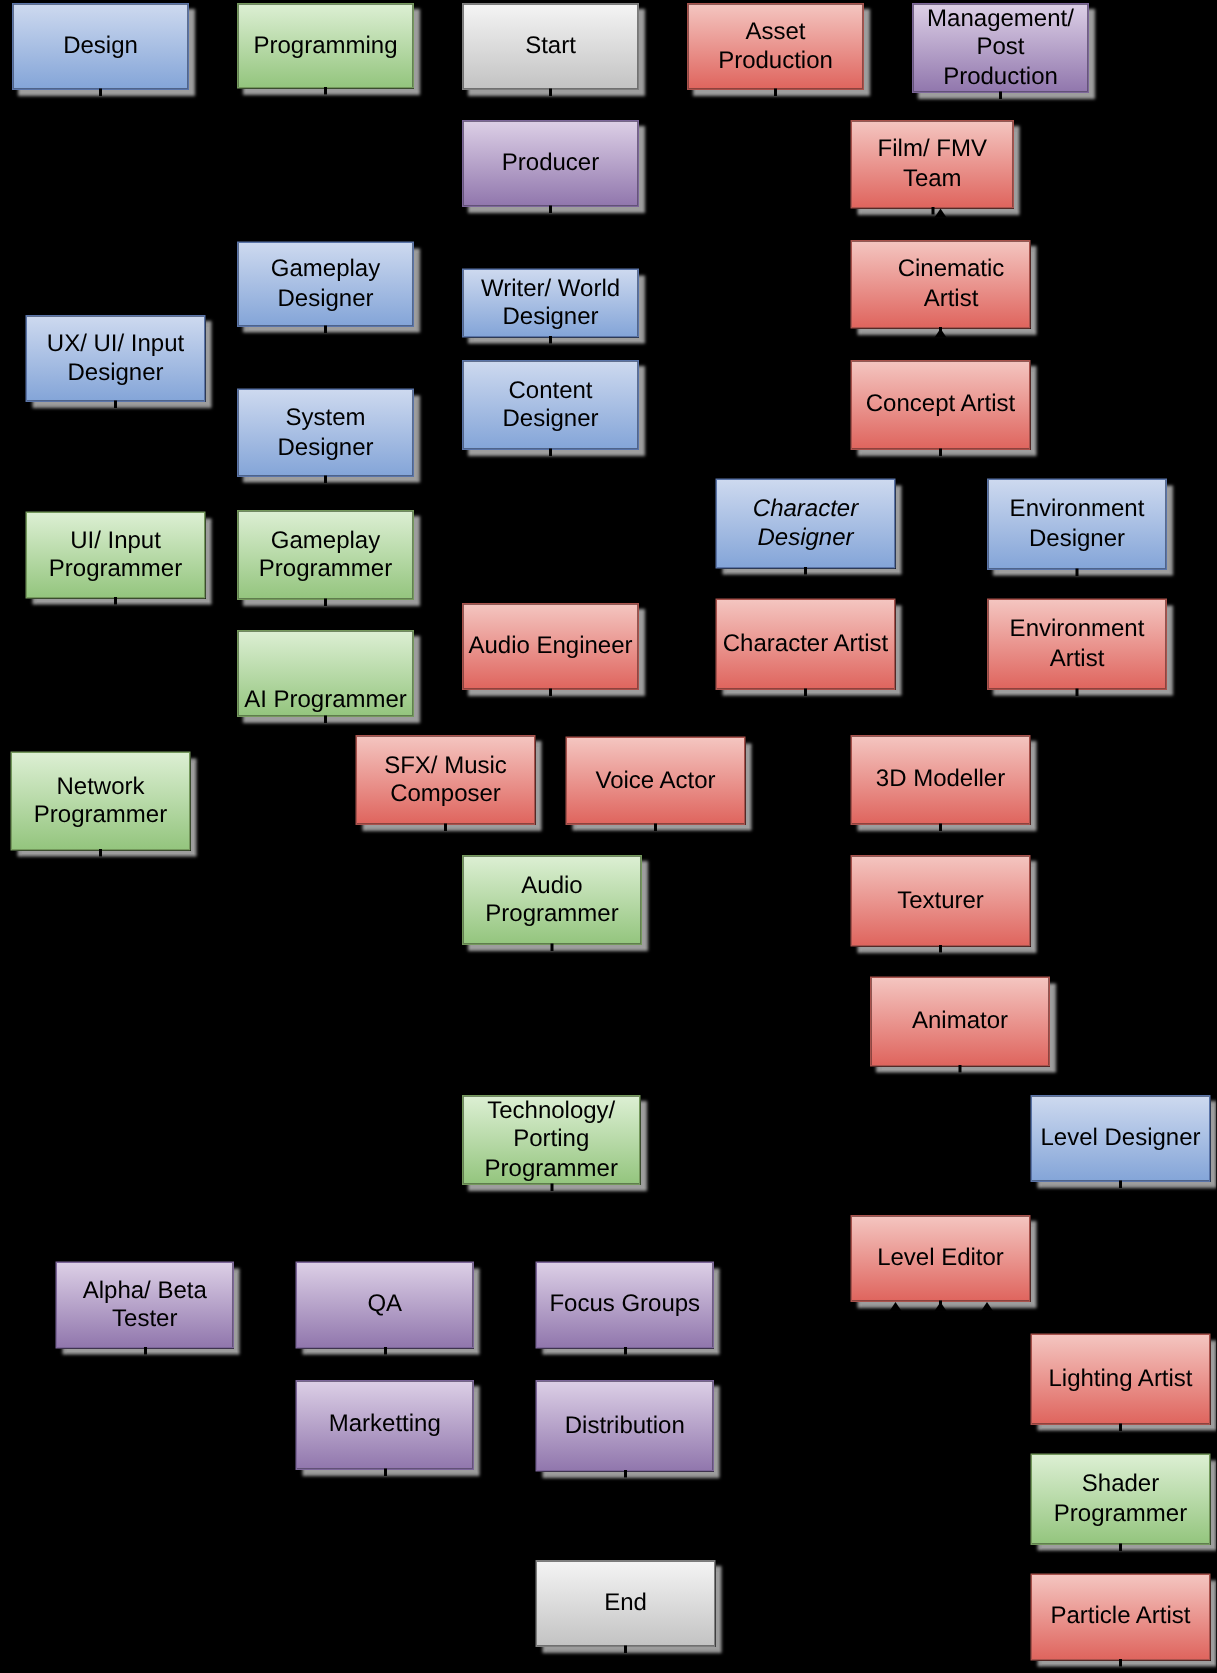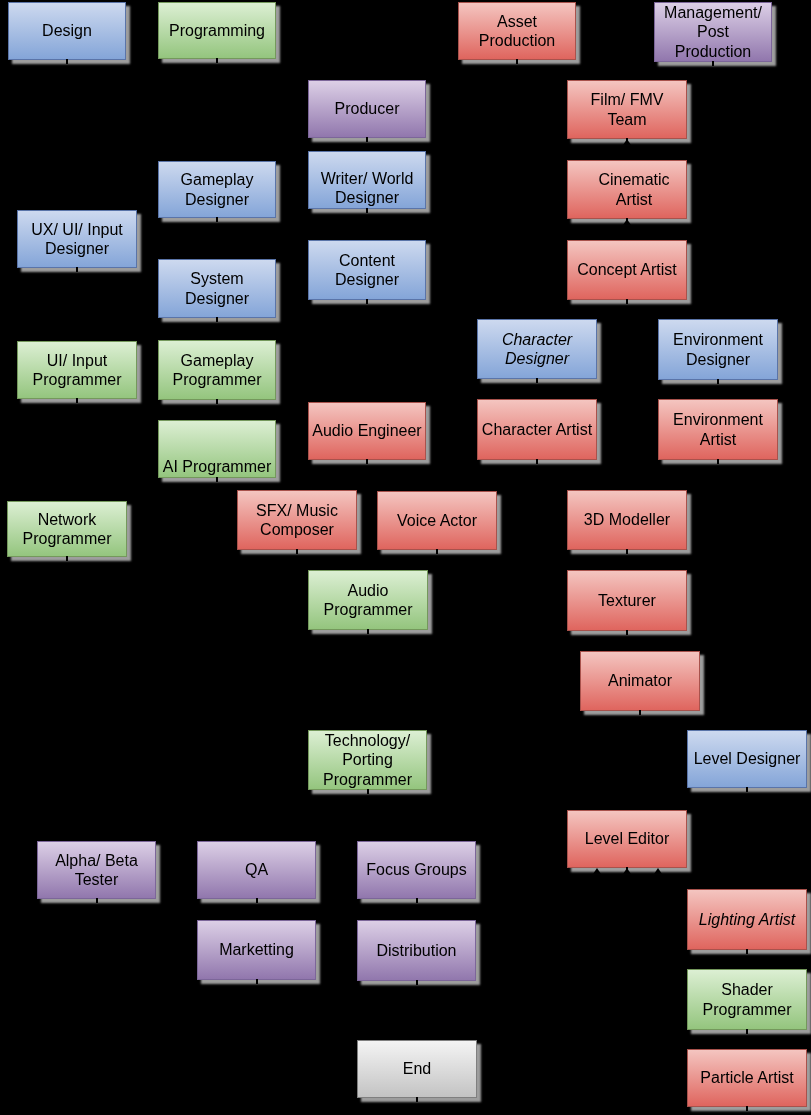--- a/index.html
+++ b/index.html
@@ -56,36 +56,39 @@
 </head>
 <body>
 
 <div id="diagram-canvas" style="background: rgb(0, 0, 0);">
     <div class="node" style="left: 8px; top: 2px; width: 118px; height: 58px; background: linear-gradient(rgb(205, 217, 239) 0%, rgb(132, 165, 216) 100%); border-color: rgb(90, 116, 168); box-shadow: rgb(157, 157, 157) 4px 4px 2px;">
       <span class="node-label">Design</span>
     </div>
     <div class="node" style="left: 158px; top: 2px; width: 118px; height: 57px; background: linear-gradient(rgb(220, 239, 211) 0%, rgb(148, 197, 126) 100%); border-color: rgb(116, 152, 92); box-shadow: rgb(157, 157, 157) 4px 4px 2px;">
       <span class="node-label">Programming</span>
     </div>
+    <div class="node" style="left: 308px; top: 2px; width: 118px; height: 58px; background: linear-gradient(rgb(244, 244, 244) 0%, rgb(195, 195, 195) 100%); border-color: rgb(127, 127, 127); box-shadow: rgb(157, 157, 157) 4px 4px 2px;">
+      <span class="node-label">Start</span>
+    </div>
     <div class="node" style="left: 458px; top: 2px; width: 118px; height: 58px; background: linear-gradient(rgb(244, 197, 192) 0%, rgb(223, 101, 94) 100%); border-color: rgb(168, 82, 76); box-shadow: rgb(157, 157, 157) 4px 4px 2px;">
       <span class="node-label">Asset Production</span>
     </div>
-    <div class="node" style="left: 608px; top: 2px; width: 118px; height: 60px; background: linear-gradient(rgb(220, 207, 230) 0%, rgb(145, 119, 173) 100%); border-color: rgb(124, 102, 153); box-shadow: rgb(157, 157, 157) 4px 4px 2px; margin-left: 46px;">
+    <div class="node" style="left: 608px; top: 2px; width: 118px; height: 60px; background: linear-gradient(rgb(220, 207, 230) 0%, rgb(145, 119, 173) 100%); border-color: rgb(124, 102, 153); box-shadow: rgb(157, 157, 157) 4px 4px 2px;">
       <span class="node-label">Management/ Post Production</span>
     </div>
     <div class="node" style="left: 308px; top: 80px; width: 118px; height: 58px; background: linear-gradient(rgb(220, 207, 230) 0%, rgb(145, 119, 173) 100%); border-color: rgb(124, 102, 153); box-shadow: rgb(157, 157, 157) 4px 4px 2px;">
       <span class="node-label">Producer</span>
     </div>
-    <div class="node" style="left: 567px; top: 80px; width: 120px; height: 59px; background: linear-gradient(rgb(244, 197, 192) 0%, rgb(223, 101, 94) 100%); border-color: rgb(168, 82, 76); box-shadow: rgb(157, 157, 157) 4px 4px 2px; justify-content: flex-end;">
+    <div class="node" style="left: 567px; top: 80px; width: 109px; height: 59px; background: linear-gradient(rgb(244, 197, 192) 0%, rgb(223, 101, 94) 100%); border-color: rgb(168, 82, 76); box-shadow: rgb(157, 157, 157) 4px 4px 2px; justify-content: flex-end;">
       <span class="node-label">Film/ FMV Team</span>
     </div>
     <div class="node" style="left: 158px; top: 161px; width: 118px; height: 57px; background: linear-gradient(rgb(205, 217, 239) 0%, rgb(132, 165, 216) 100%); border-color: rgb(90, 116, 168); box-shadow: rgb(157, 157, 157) 4px 4px 2px;">
       <span class="node-label">Gameplay Designer</span>
     </div>
-    <div class="node" style="left: 308px; top: 151px; width: 118px; height: 58px; background: linear-gradient(rgb(205, 217, 239) 0%, rgb(132, 165, 216) 100%); border-color: rgb(90, 116, 168); box-shadow: rgb(157, 157, 157) 4px 4px 2px; align-items: flex-end;">
+    <div class="node" style="left: 308px; top: 179px; width: 118px; height: 46px; background: linear-gradient(rgb(205, 217, 239) 0%, rgb(132, 165, 216) 100%); border-color: rgb(90, 116, 168); box-shadow: rgb(157, 157, 157) 4px 4px 2px;">
       <span class="node-label">Writer/ World Designer</span>
     </div>
     <div class="node" style="left: 567px; top: 160px; width: 120px; height: 59px; background: linear-gradient(rgb(244, 197, 192) 0%, rgb(223, 101, 94) 100%); border-color: rgb(168, 82, 76); box-shadow: rgb(157, 157, 157) 4px 4px 2px; padding-left: 16px;">
       <span class="node-label">Cinematic Artist</span>
     </div>
     <div class="node" style="left: 17px; top: 210px; width: 120px; height: 58px; background: linear-gradient(rgb(205, 217, 239) 0%, rgb(132, 165, 216) 100%); border-color: rgb(90, 116, 168); box-shadow: rgb(157, 157, 157) 4px 4px 2px;">
       <span class="node-label">UX/ UI/ Input Designer</span>
     </div>
     <div class="node" style="left: 567px; top: 240px; width: 120px; height: 60px; background: linear-gradient(rgb(244, 197, 192) 0%, rgb(223, 101, 94) 100%); border-color: rgb(168, 82, 76); box-shadow: rgb(157, 157, 157) 4px 4px 2px;">
       <span class="node-label">Concept Artist</span>
@@ -113,21 +116,21 @@
     </div>
     <div class="node" style="left: 308px; top: 402px; width: 118px; height: 58px; background: linear-gradient(rgb(244, 197, 192) 0%, rgb(223, 101, 94) 100%); border-color: rgb(168, 82, 76); box-shadow: rgb(157, 157, 157) 4px 4px 2px;">
       <span class="node-label">Audio Engineer</span>
     </div>
     <div class="node" style="left: 477px; top: 399px; width: 120px; height: 61px; background: linear-gradient(rgb(244, 197, 192) 0%, rgb(223, 101, 94) 100%); border-color: rgb(168, 82, 76); box-shadow: rgb(157, 157, 157) 4px 4px 2px; justify-content: center;">
       <span class="node-label">Character Artist</span>
     </div>
     <div class="node" style="left: 658px; top: 399px; width: 120px; height: 61px; background: linear-gradient(rgb(244, 197, 192) 0%, rgb(223, 101, 94) 100%); border-color: rgb(168, 82, 76); box-shadow: rgb(157, 157, 157) 4px 4px 2px;">
       <span class="node-label">Environment Artist</span>
     </div>
-    <div class="node" style="left: 7px; top: 501px; width: 120px; height: 56px; background: linear-gradient(rgb(220, 239, 211) 0%, rgb(148, 197, 126) 100%); border-color: rgb(116, 152, 92); box-shadow: rgb(157, 157, 157) 4px 4px 2px;">
+    <div class="node" style="left: 7px; top: 501px; width: 120px; height: 66px; background: linear-gradient(rgb(220, 239, 211) 0%, rgb(148, 197, 126) 100%); border-color: rgb(116, 152, 92); box-shadow: rgb(157, 157, 157) 4px 4px 2px;">
       <span class="node-label">Network Programmer</span>
     </div>
     <div class="node" style="left: 237px; top: 490px; width: 120px; height: 60px; background: linear-gradient(rgb(244, 197, 192) 0%, rgb(223, 101, 94) 100%); border-color: rgb(168, 82, 76); box-shadow: rgb(157, 157, 157) 4px 4px 2px;">
       <span class="node-label">SFX/ Music Composer</span>
     </div>
     <div class="node" style="left: 377px; top: 491px; width: 120px; height: 59px; background: linear-gradient(rgb(244, 197, 192) 0%, rgb(223, 101, 94) 100%); border-color: rgb(168, 82, 76); box-shadow: rgb(157, 157, 157) 4px 4px 2px;">
       <span class="node-label">Voice Actor</span>
     </div>
     <div class="node" style="left: 567px; top: 490px; width: 120px; height: 60px; background: linear-gradient(rgb(244, 197, 192) 0%, rgb(223, 101, 94) 100%); border-color: rgb(168, 82, 76); box-shadow: rgb(157, 157, 157) 4px 4px 2px;">
       <span class="node-label">3D Modeller</span>
@@ -152,21 +155,21 @@
     </div>
     <div class="node" style="left: 37px; top: 841px; width: 119px; height: 58px; background: linear-gradient(rgb(220, 207, 230) 0%, rgb(145, 119, 173) 100%); border-color: rgb(124, 102, 153); box-shadow: rgb(157, 157, 157) 4px 4px 2px;">
       <span class="node-label">Alpha/ Beta Tester</span>
     </div>
     <div class="node" style="left: 197px; top: 841px; width: 119px; height: 58px; background: linear-gradient(rgb(220, 207, 230) 0%, rgb(145, 119, 173) 100%); border-color: rgb(124, 102, 153); box-shadow: rgb(157, 157, 157) 4px 4px 2px;">
       <span class="node-label">QA</span>
     </div>
     <div class="node" style="left: 357px; top: 841px; width: 119px; height: 58px; background: linear-gradient(rgb(220, 207, 230) 0%, rgb(145, 119, 173) 100%); border-color: rgb(124, 102, 153); box-shadow: rgb(157, 157, 157) 4px 4px 2px;">
       <span class="node-label">Focus Groups</span>
     </div>
-    <div class="node" style="left: 687px; top: 889px; width: 120px; height: 61px; background: linear-gradient(rgb(244, 197, 192) 0%, rgb(223, 101, 94) 100%); border-color: rgb(168, 82, 76); box-shadow: rgb(157, 157, 157) 4px 4px 2px; font-style: italic;">
+    <div class="node" style="left: 687px; top: 889px; width: 120px; height: 61px; background: linear-gradient(rgb(244, 197, 192) 0%, rgb(223, 101, 94) 100%); border-color: rgb(168, 82, 76); box-shadow: rgb(157, 157, 157) 4px 4px 2px;">
       <span class="node-label">Lighting Artist</span>
     </div>
     <div class="node" style="left: 197px; top: 920px; width: 119px; height: 60px; background: linear-gradient(rgb(220, 207, 230) 0%, rgb(145, 119, 173) 100%); border-color: rgb(124, 102, 153); box-shadow: rgb(157, 157, 157) 4px 4px 2px;">
       <span class="node-label">Marketting</span>
     </div>
     <div class="node" style="left: 357px; top: 920px; width: 119px; height: 61px; background: linear-gradient(rgb(220, 207, 230) 0%, rgb(145, 119, 173) 100%); border-color: rgb(124, 102, 153); box-shadow: rgb(157, 157, 157) 4px 4px 2px;">
       <span class="node-label">Distribution</span>
     </div>
     <div class="node" style="left: 687px; top: 969px; width: 120px; height: 61px; background: linear-gradient(rgb(220, 239, 211) 0%, rgb(148, 197, 126) 100%); border-color: rgb(116, 152, 92); box-shadow: rgb(157, 157, 157) 4px 4px 2px;">
       <span class="node-label">Shader Programmer</span>

